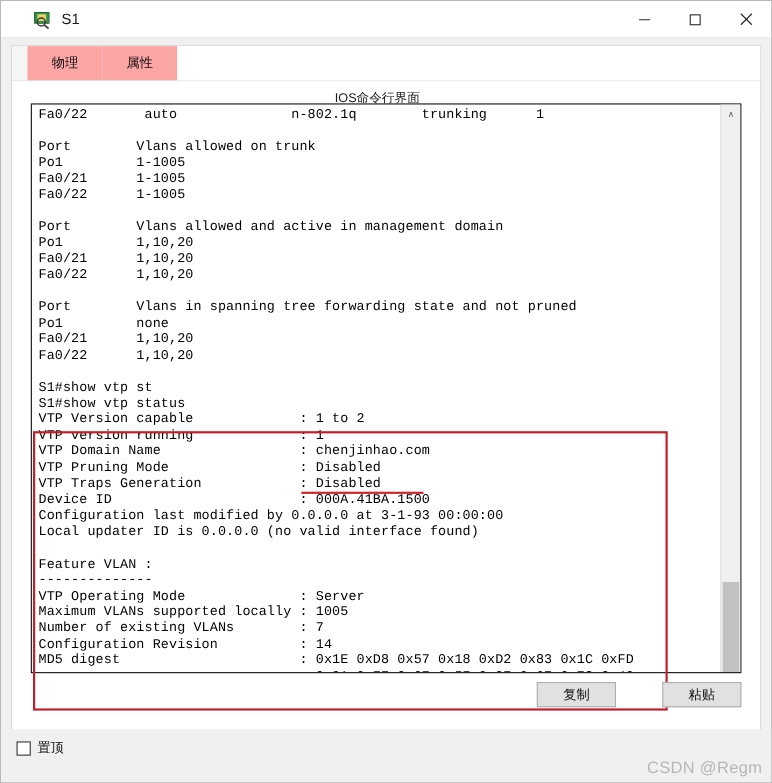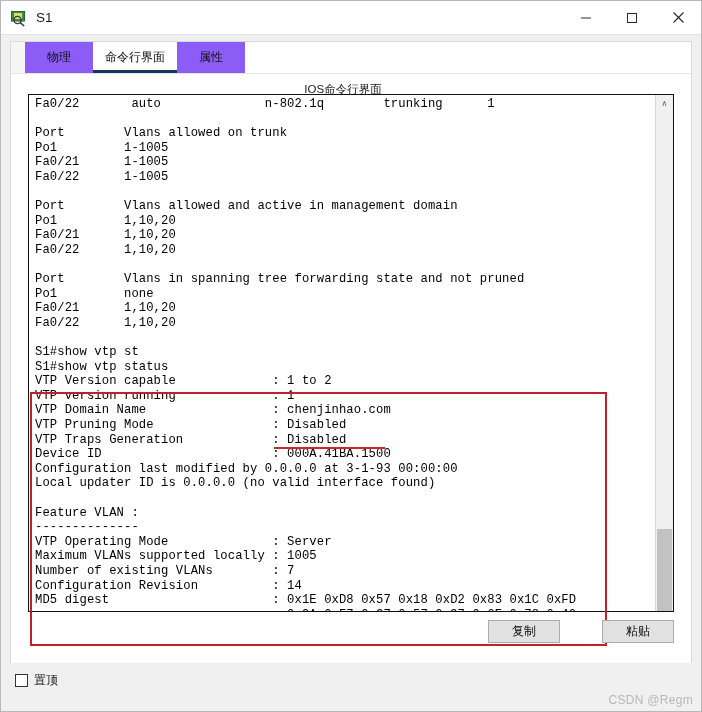--- a/index.html
+++ b/index.html
@@ -29,20 +29,21 @@
   }
 
   
   .titlebar {
     height: 33px;
     background: #ffffff;
     display: flex;
     align-items: center;
     flex: 0 0 auto;
     border-bottom: 1px solid #e2e2e2;
+    padding-left: 20px;
   }
   .title-left {
     display: flex;
     align-items: center;
     padding-left: 9px;
     gap: 8px;
   }
   .app-icon {
     width: 18px;
     height: 18px;
@@ -100,21 +101,21 @@
   .tab {
     display: flex;
     align-items: center;
     justify-content: center;
     padding: 0 12px;
     font-size: 12px;
     color: #101010;
     font-family: "Liberation Sans", sans-serif;
     position: relative;
     cursor: default;
-    background: #8b5cf6;
+    background: #fca5a5;
     min-width: 44px;
   }
   .tab:first-child { margin-left: 14px; }
   .tab.active {
     background: #ffffff;
     font-weight: normal;
   }
   .tab.active::after {
     content: "";
     position: absolute;
@@ -274,21 +275,21 @@
   }
   .chk-label {
     font-size: 12px;
     color: #111111;
     font-family: "Liberation Sans", sans-serif;
   }
   .watermark {
     position: absolute;
     right: 8px;
     bottom: 4px;
-    font-size: 12px;
+    font-size: 15px;
     color: #b7b7b7;
     font-family: "Liberation Sans", sans-serif;
     letter-spacing: 0.3px;
   }
 </style>
 </head>
 <body>
 
 <div class="window">
 
@@ -327,23 +328,20 @@
   </div>
 
   <div class="content-outer">
 
     <div class="panel">
 
       <div class="tabbar">
         <div class="tab">
           <span>物理</span>
         </div>
-        <div class="tab active">
-          <span>命令行界面</span>
-        </div>
         <div class="tab">
           <span>属性</span>
         </div>
         <div class="tab-fill"></div>
       </div>
 
       <div class="section-title">IOS命令行界面</div>
 
       <div class="term-wrap">
         <div class="term-text">

